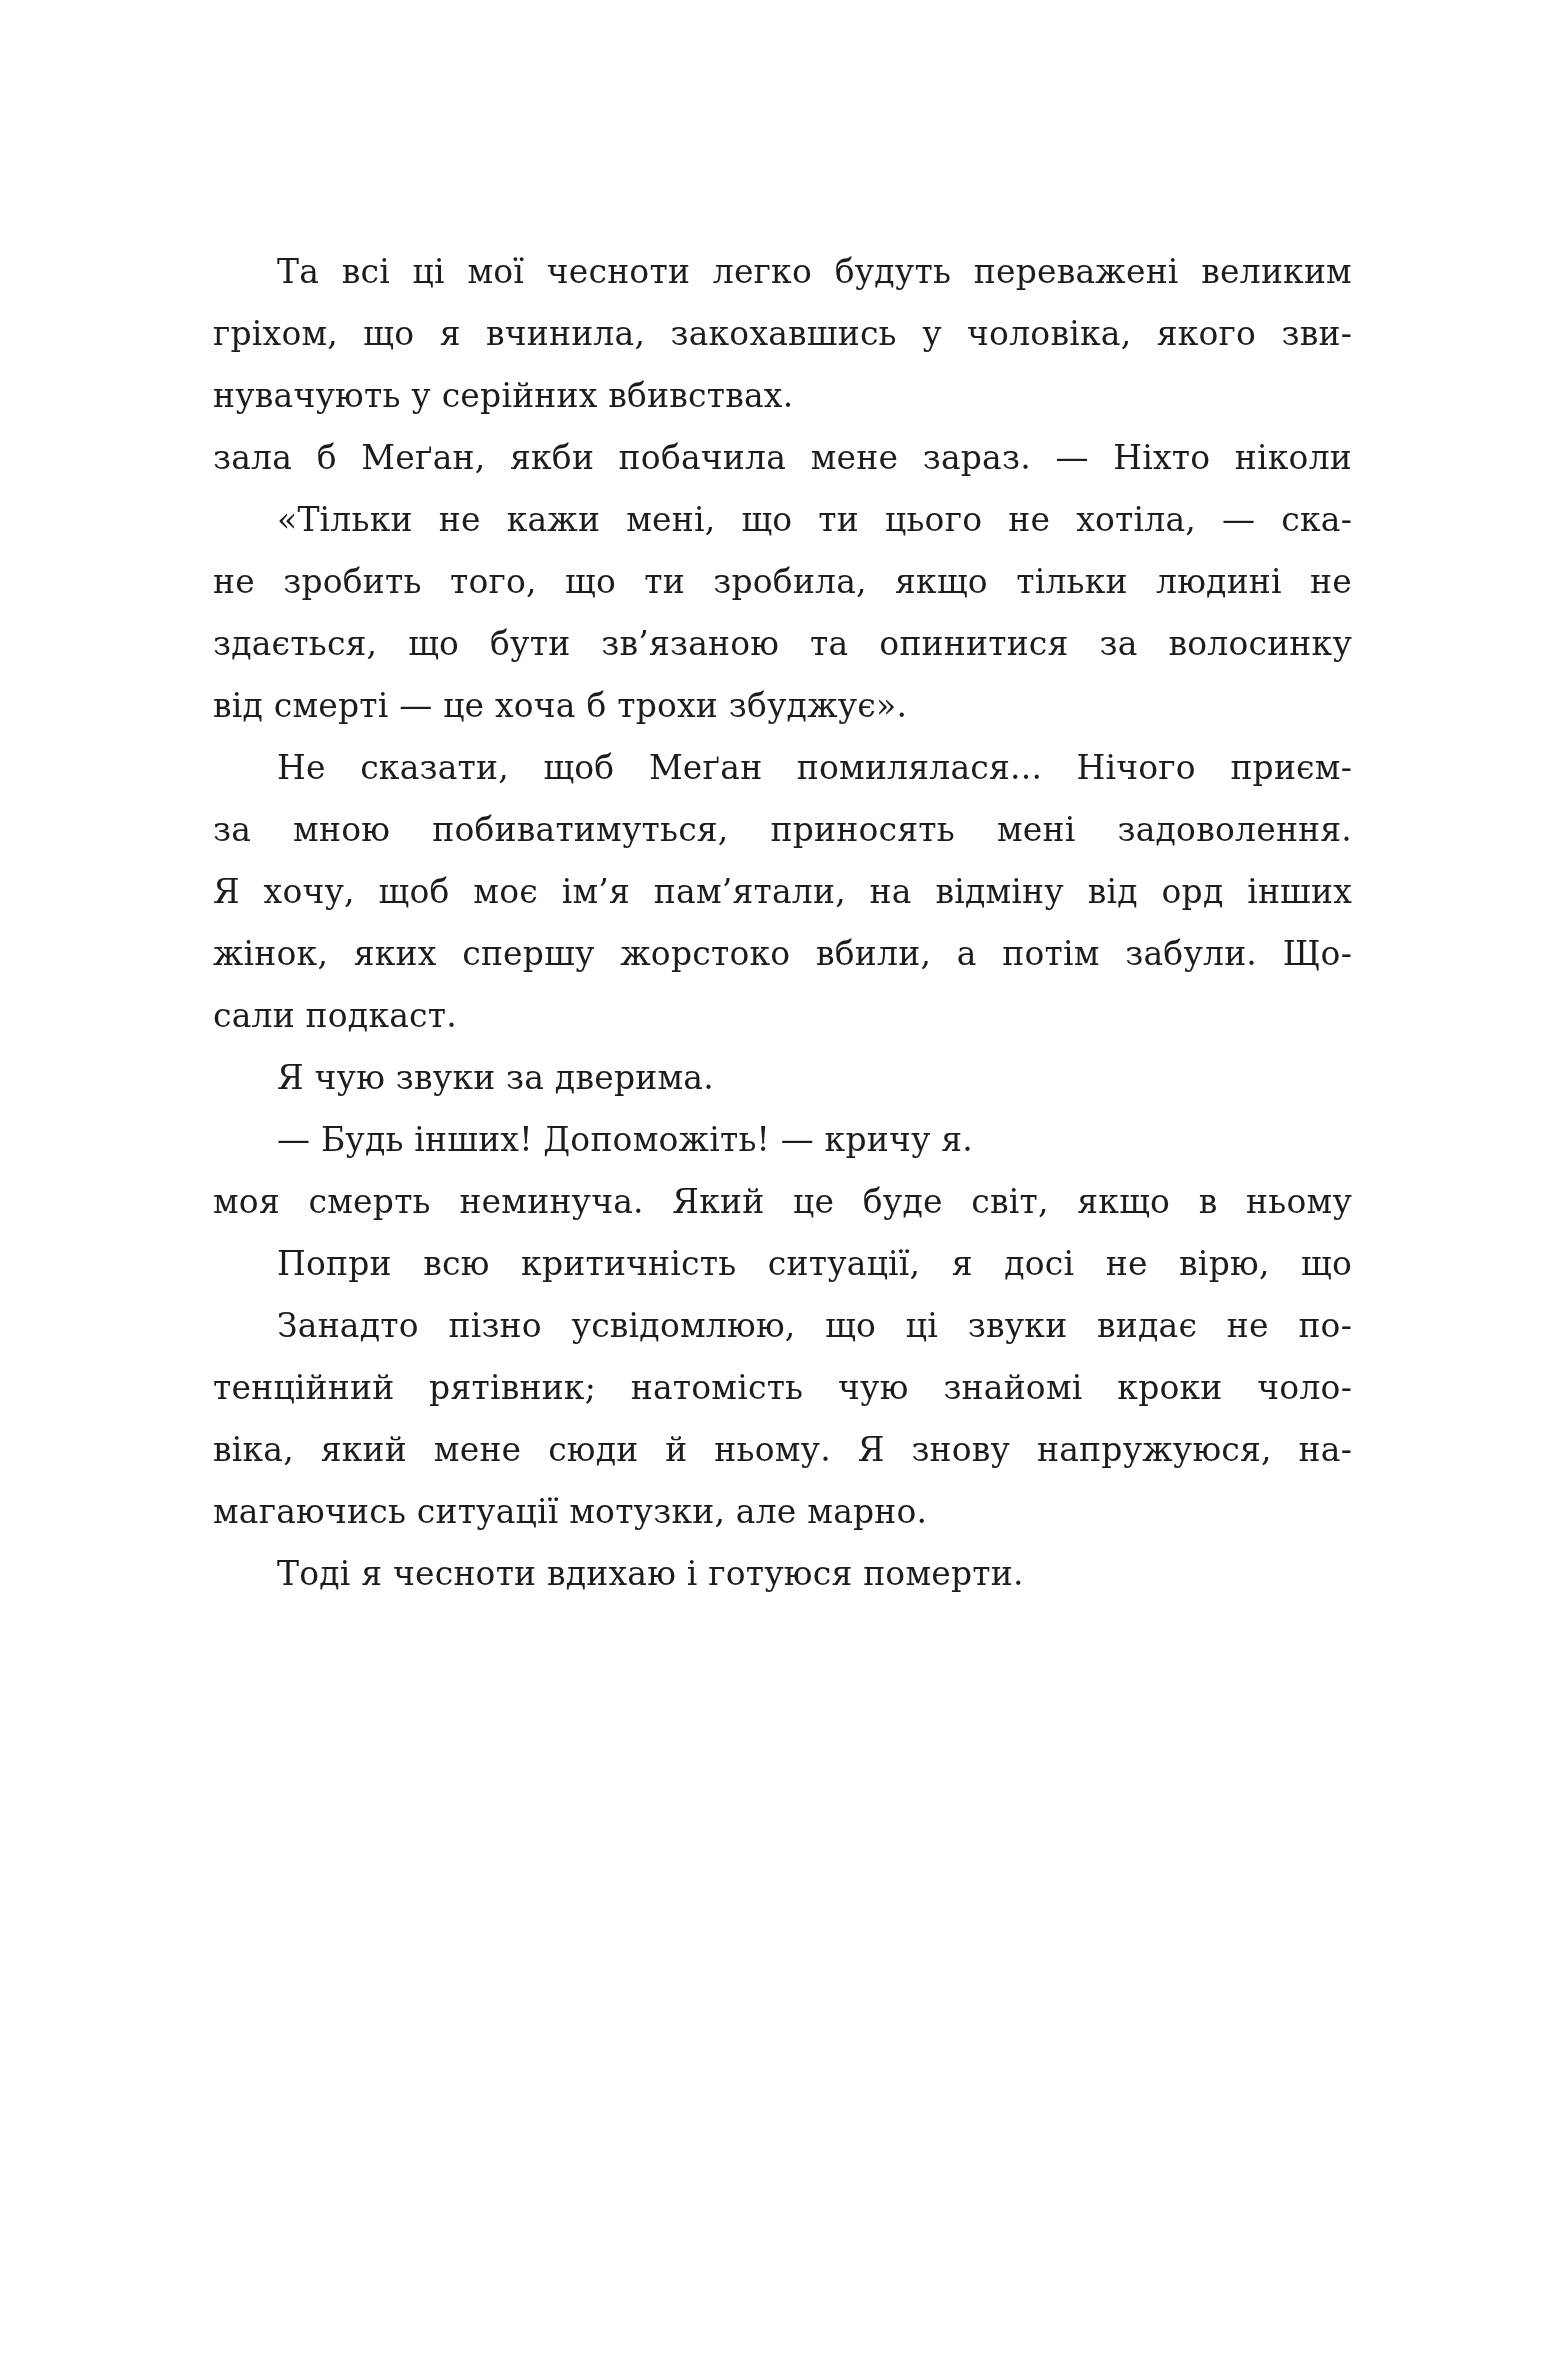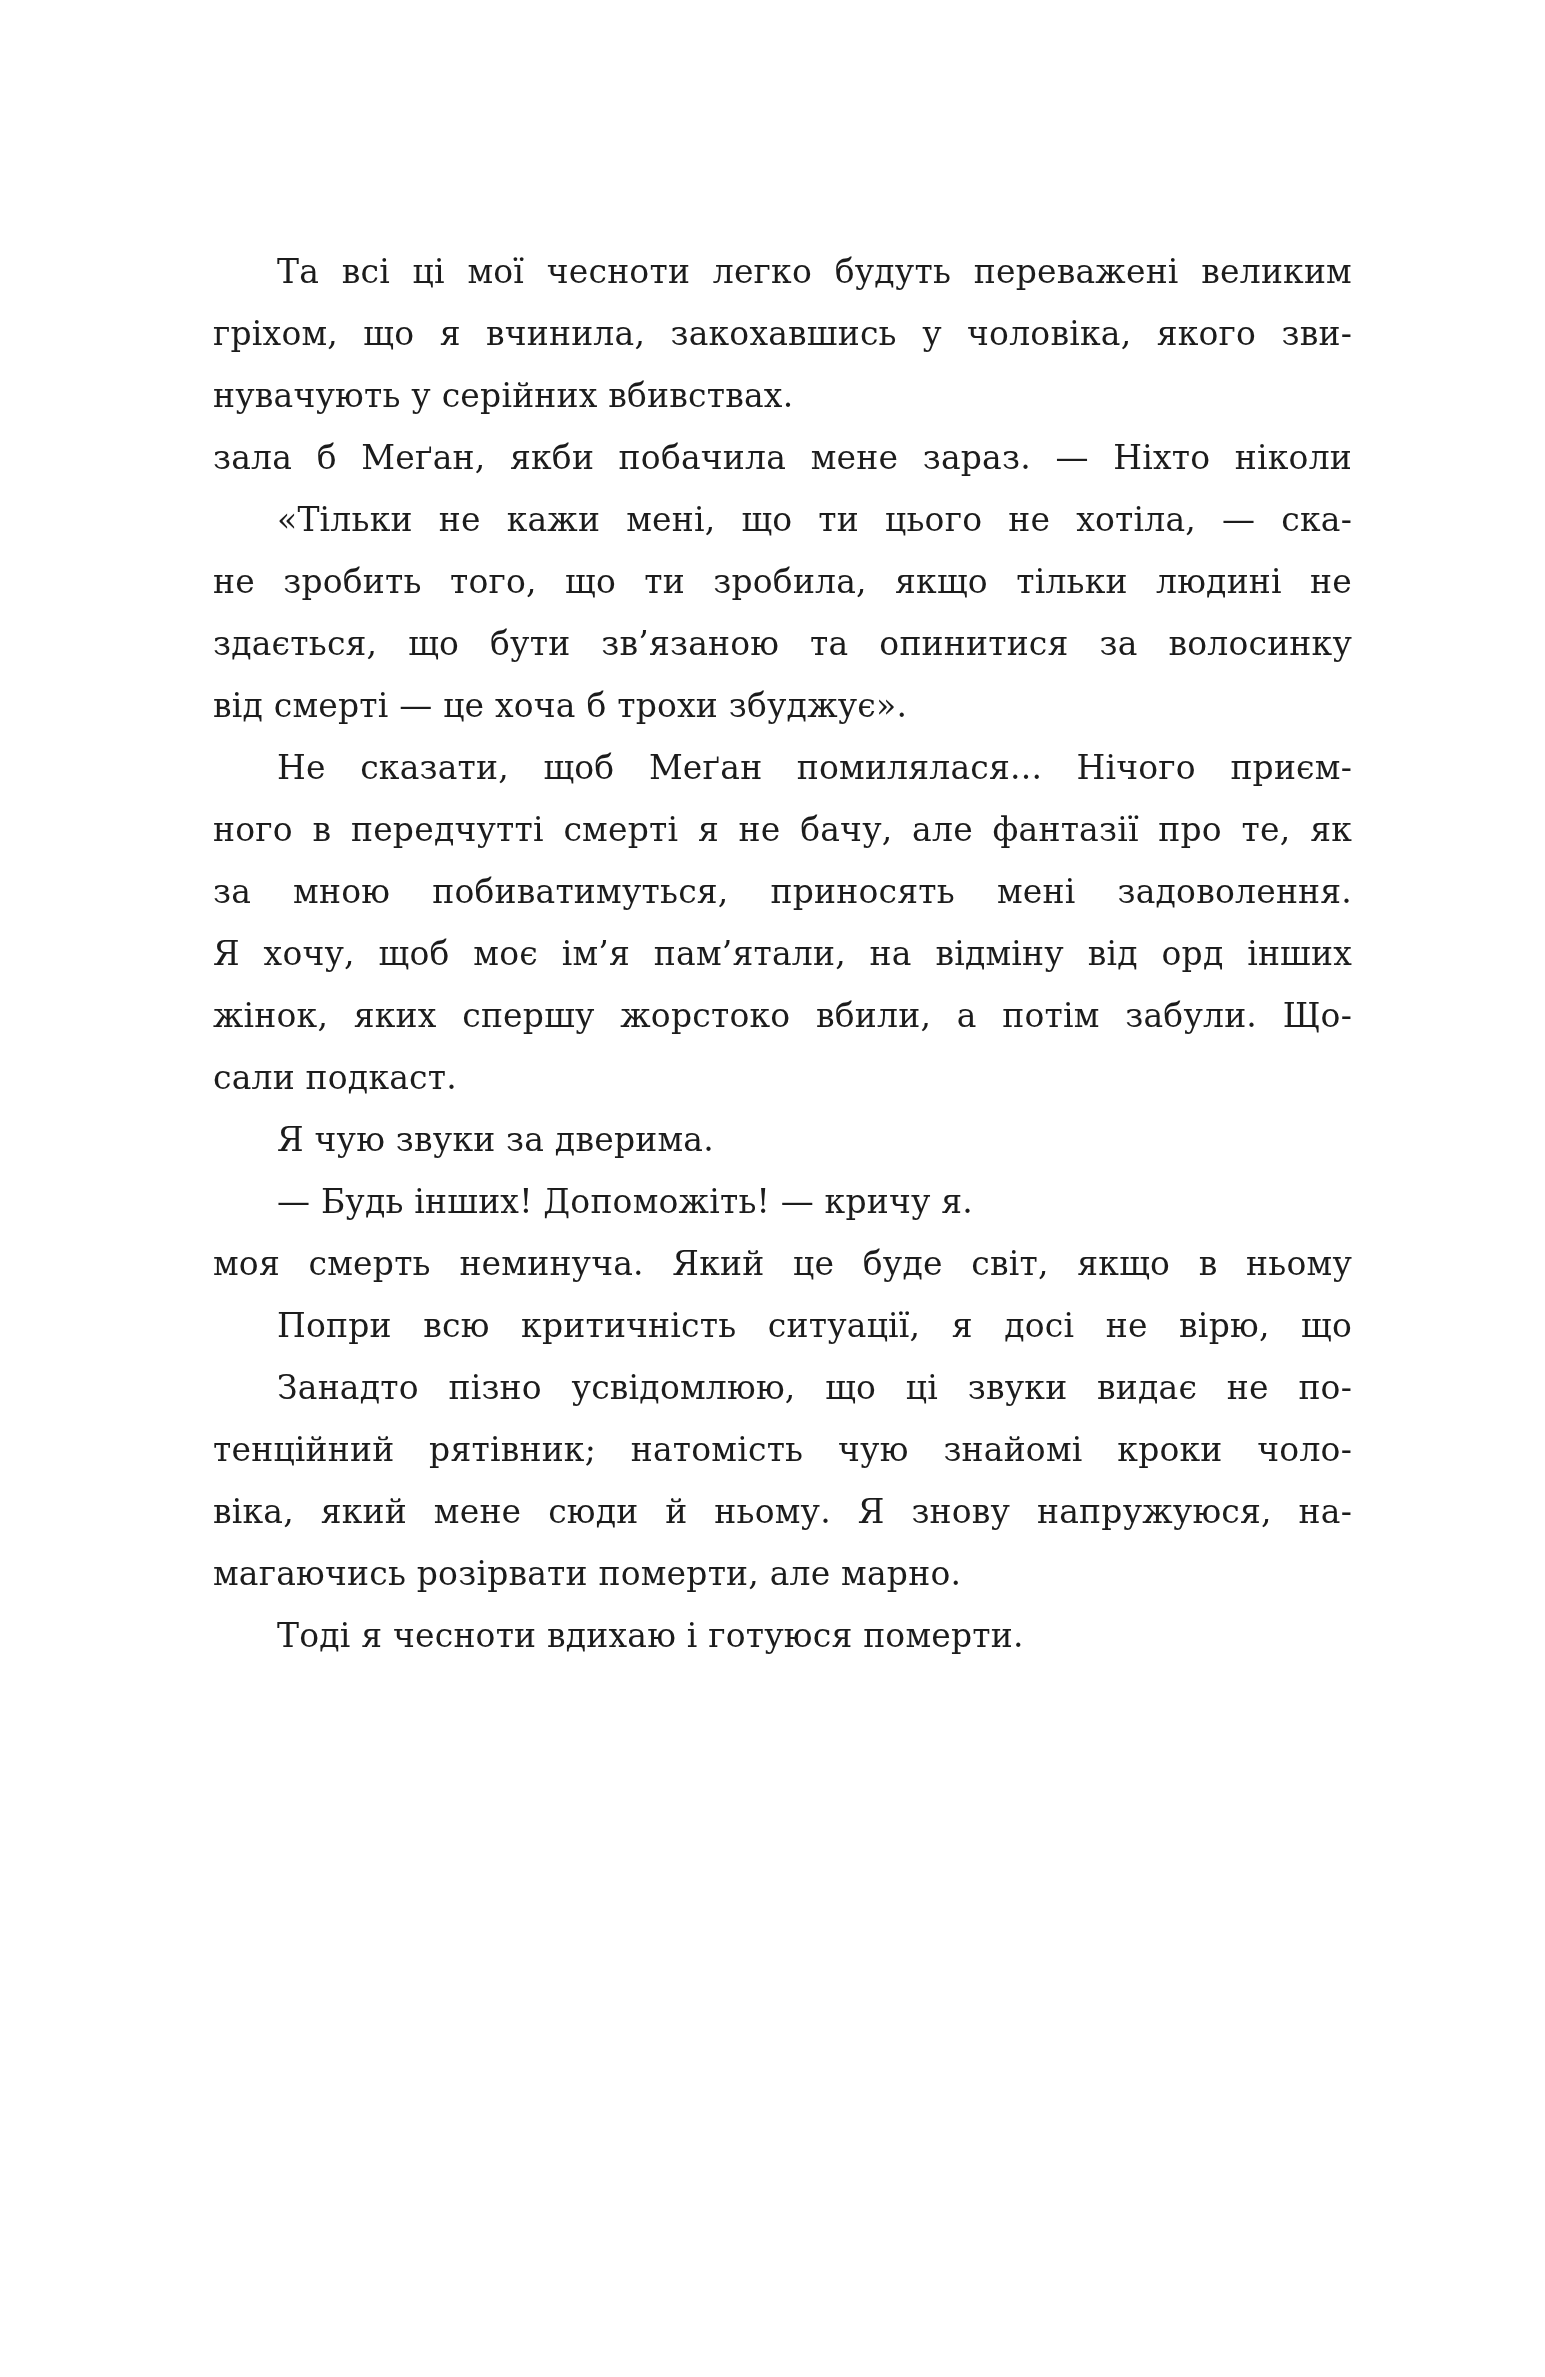--- a/index.html
+++ b/index.html
@@ -60,40 +60,39 @@
       </div>
       <div class="paragraph">
         <div class="line">зала б Меґан, якби побачила мене зараз. — Ніхто ніколи</div>
         <div class="line first">«Тільки не кажи мені, що ти цього не хотіла, — ска-</div>
         <div class="line">не зробить того, що ти зробила, якщо тільки людині не</div>
         <div class="line">здається, що бути зв’язаною та опинитися за волосинку</div>
         <div class="line last">від смерті — це хоча б трохи збуджує».</div>
       </div>
       <div class="paragraph">
         <div class="line first">Не сказати, щоб Меґан помилялася... Нічого приєм-</div>
-        <div class="line">ного в передчутті смерті я не бачу, але фантазії про те, як</div>
         <div class="line">за мною побиватимуться, приносять мені задоволення.</div>
         <div class="line">Я хочу, щоб моє ім’я пам’ятали, на відміну від орд інших</div>
         <div class="line">жінок, яких спершу жорстоко вбили, а потім забули. Що-</div>
         <div class="line last">сали подкаст.</div>
       </div>
       <div class="paragraph">
         <div class="line first last">Я чую звуки за дверима.</div>
       </div>
       <div class="paragraph">
         <div class="line first last">— Будь інших! Допоможіть! — кричу я.</div>
       </div>
       <div class="paragraph">
         <div class="line">моя смерть неминуча. Який це буде світ, якщо в ньому</div>
         <div class="line first">Попри всю критичність ситуації, я досі не вірю, що</div>
       </div>
       <div class="paragraph">
         <div class="line first">Занадто пізно усвідомлюю, що ці звуки видає не по-</div>
         <div class="line">тенційний рятівник; натомість чую знайомі кроки чоло-</div>
         <div class="line">віка, який мене сюди й ньому. Я знову напружуюся, на-</div>
-        <div class="line last">магаючись розірвати померти, але марно.</div>
+        <div class="line last">магаючись ситуації мотузки, але марно.</div>
       </div>
       <div class="paragraph">
         <div class="line first last">Тоді я чесноти вдихаю і готуюся померти.</div>
       </div>
     </div>
 </div>
 
 
 </body></html>

